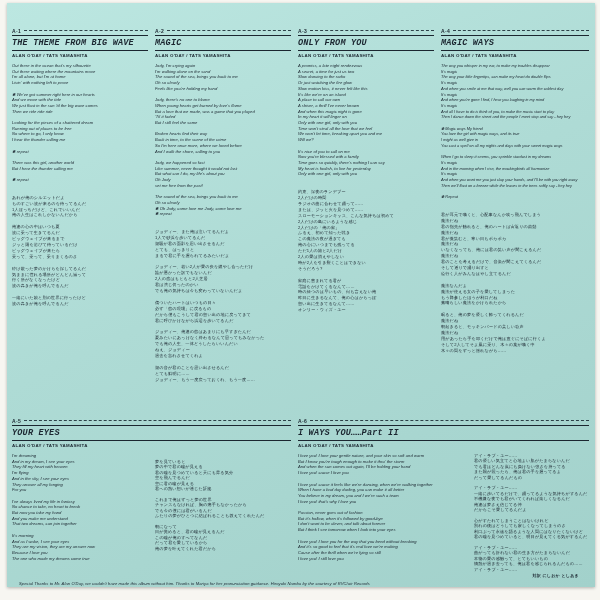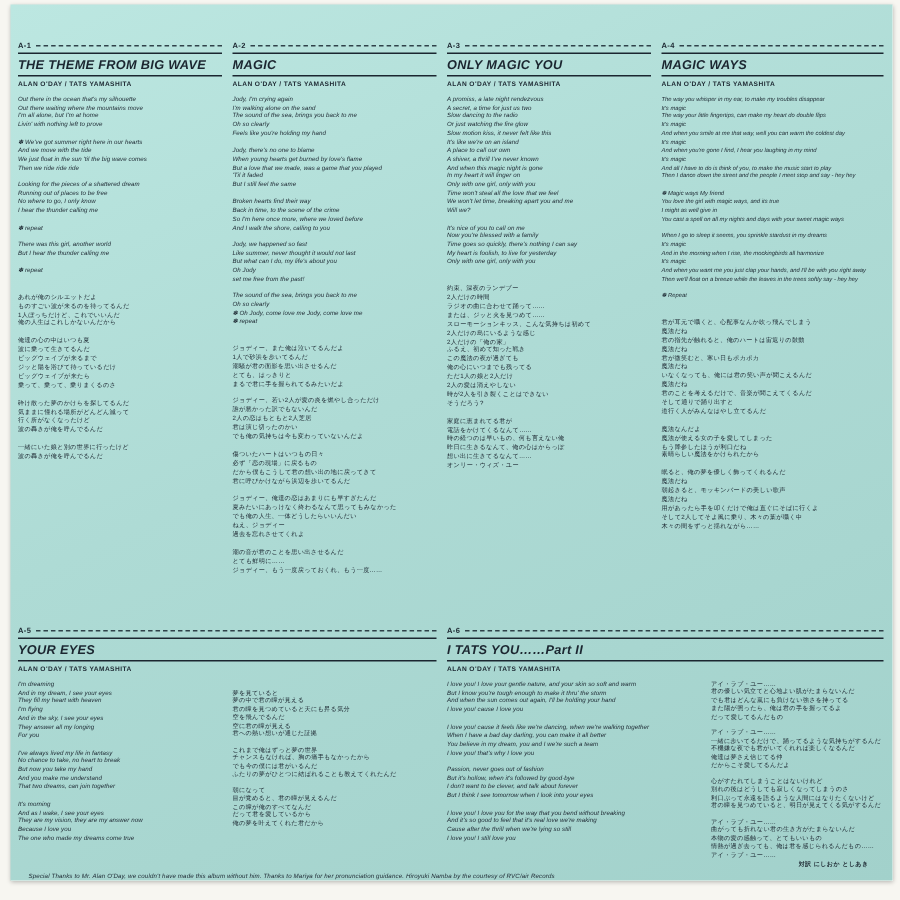--- a/index.html
+++ b/index.html
@@ -15,21 +15,21 @@
     background:linear-gradient(155deg, var(--paper_top,#bce7e1) 0%, #aedbd5 45%, var(--paper_bottom,#a2d1cb) 100%);
     box-shadow:0 1px 3px rgba(0,0,0,.28);
     color:var(--ink,#1b2630);
   }
   .song { position:absolute; top:25px; width:136px; }
   .song.bottom { top:415px; }
   .code-row { display:flex; align-items:center; height:5px; margin-bottom:2px; }
   .code { font-weight:bold; font-size:5px; letter-spacing:.3px; }
   .dash { flex:1; border-top:1px dashed rgba(24,38,48,.85); margin-left:3px; height:0; }
   .title-bar { border-top:1px solid var(--ink,#1b2630); border-bottom:1.6px solid var(--ink,#1b2630); padding:1.5px 0 2px; }
-  .title { font-style:italic; font-weight:bold; font-size:8.5px; letter-spacing:.2px; white-space:nowrap; }
+  .title { font-style:italic; font-weight:bold; font-size:8.5px; letter-spacing:.2px; white-space:nowrap;font-family:Liberation Mono, monospace; }
   .credits { font-weight:bold; font-size:4.4px; letter-spacing:.3px; margin:2.5px 0 5px; }
   .en {
     font-style:italic; font-size:4.1px; line-height:5.7px;
     white-space:pre-line; letter-spacing:.05px;
   }
   .en.tight { font-size:3.9px; letter-spacing:0; }
   .jp {
     font-size:4.1px; line-height:5.9px; letter-spacing:.2px;
     white-space:pre-line; margin-top:12px;
   }
@@ -163,21 +163,21 @@
 とても鮮明に……
 ジョディー、もう一度戻っておくれ、もう一度……</div>
   </section>
 
   <section class="song" style="left:291px">
     <div class="code-row">
       <span class="code">A-3</span>
       <span class="dash"></span>
     </div>
     <div class="title-bar">
-      <h2 class="title">ONLY MAGIC YOU</h2>
+      <h2 class="title">ONLY FROM YOU</h2>
     </div>
     <div class="credits">ALAN O'DAY / TATS YAMASHITA</div>
     <div class="en">A promiss, a late night rendezvous
 A secret, a time for just us two
 Slow dancing to the radio
 Or just watching the fire glow
 Slow motion kiss, it never felt like this
 It's like we're on an island
 A place to call our own
 A shiver, a thrill I've never known
@@ -323,21 +323,21 @@
 俺の夢を叶えてくれた君だから</div>
     </div>
   </section>
 
   <section class="song bottom" style="left:291px; width:291px">
     <div class="code-row">
       <span class="code">A-6</span>
       <span class="dash"></span>
     </div>
     <div class="title-bar">
-      <h2 class="title">I TATS YOU……Part II</h2>
+      <h2 class="title">I WAYS YOU……Part II</h2>
     </div>
     <div class="credits">ALAN O'DAY / TATS YAMASHITA</div>
     <div class="two-col">
       <div class="en" style="width:168px">I love you! I love your gentle nature, and your skin so soft and warm
 But I know you're tough enough to make it thru' the storm
 And when the sun comes out again, I'll be holding your hand
 I love you! cause I love you
 
 I love you! cause it feels like we're dancing, when we're walking together
 When I have a bad day darling, you can make it all better

